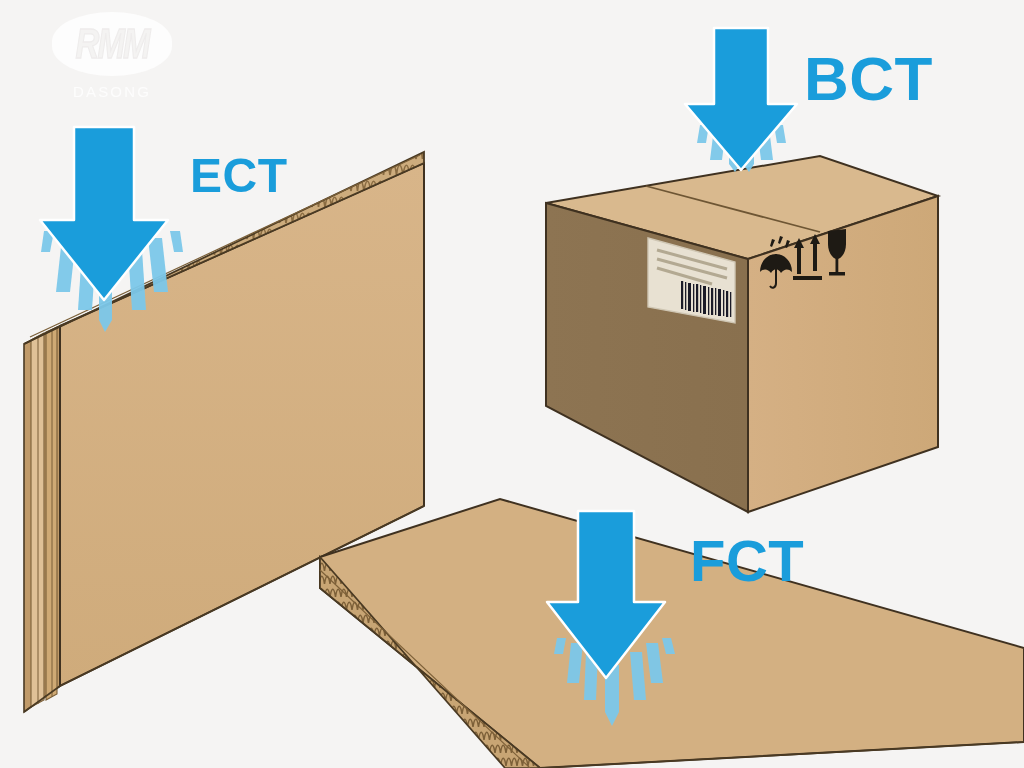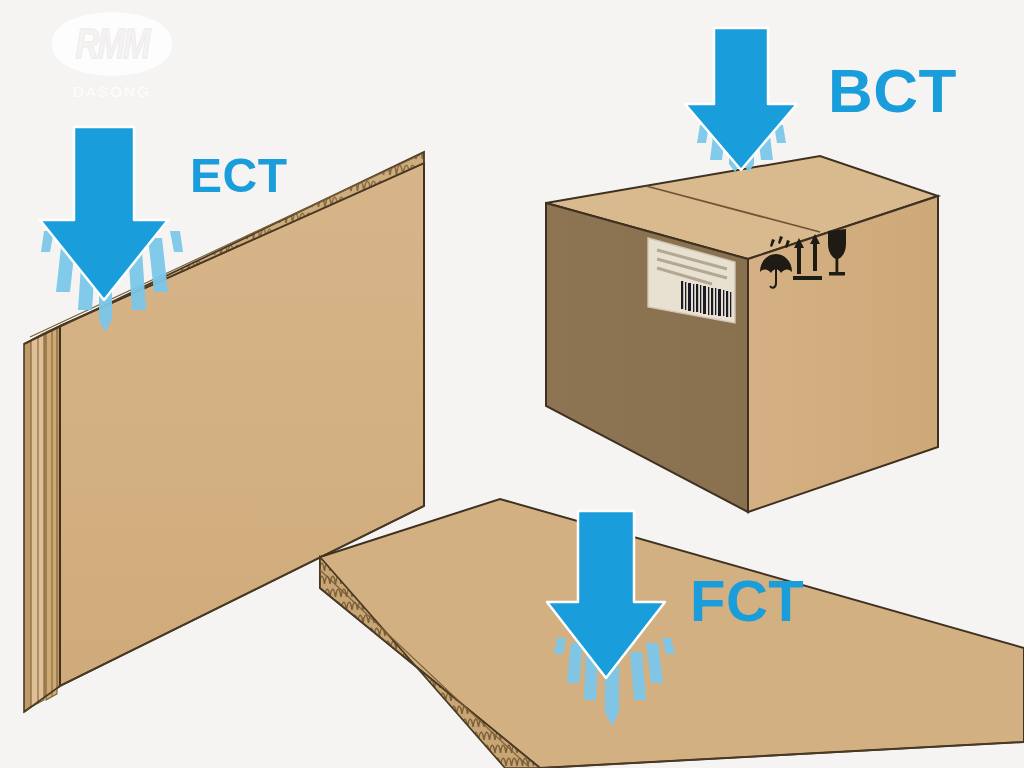--- a/index.html
+++ b/index.html
@@ -28,22 +28,22 @@
     position: absolute;
     font-family: "Liberation Sans", sans-serif;
     font-weight: bold;
     color: #1a9ddb;
     letter-spacing: 0.5px;
     line-height: 1;
     white-space: nowrap;
     user-select: none;
   }
   #label-ect { left: 190px; top: 152px; font-size: 48px; }
-  #label-bct { left: 828px; top: 48px;  font-size: 62px; margin-top: 12px; }
-  #label-fct { left: 690px; top: 572px; font-size: 58px; }
+  #label-bct { left: 804px; top: 48px;  font-size: 62px; }
+  #label-fct { left: 690px; top: 532px; font-size: 58px; }
 
   
   #watermark {
     position: absolute;
     left: 52px;
     top: 12px;
     width: 132px;
     height: 100px;
     opacity: 0.85;
     user-select: none;

